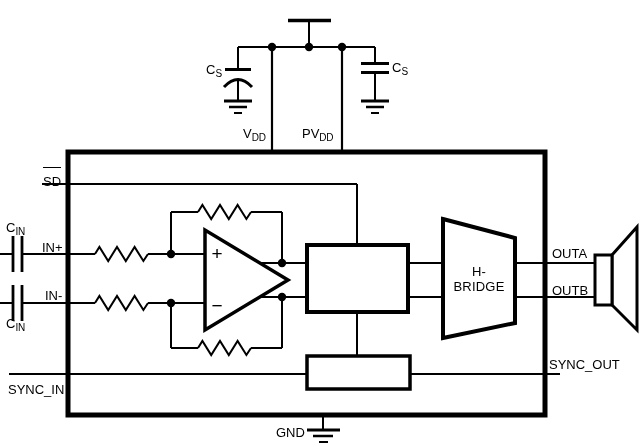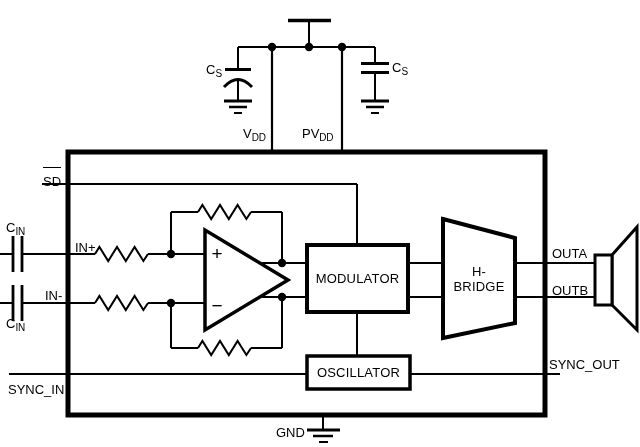--- a/index.html
+++ b/index.html
@@ -149,39 +149,37 @@
   <div class="lbl" style="left:392px;top:61px;"><span>C</span><span class="sub">S</span></div>
 
   <div class="lbl" style="left:243px;top:127px;"><span>V</span><span class="sub">DD</span></div>
 
   <div class="lbl" style="left:302px;top:127px;"><span>PV</span><span class="sub">DD</span></div>
 
   <div class="lbl" style="left:43px;top:167px;"><span class="ovl">SD</span></div>
 
   <div class="lbl" style="left:6px;top:221px;"><span>C</span><span class="sub">IN</span></div>
 
-  <div class="lbl" style="left:42px;top:241px;margin-left:33px;">IN+</div>
+  <div class="lbl" style="left:42px;top:241px;">IN+</div>
 
   <div class="lbl" style="left:45px;top:289px;">IN-</div>
 
   <div class="lbl" style="left:6px;top:317px;"><span>C</span><span class="sub">IN</span></div>
 
   <div class="lbl" style="left:8px;top:356px;margin-top:27px;">SYNC_IN</div>
 
   <div class="lbl" style="left:549px;top:358px;">SYNC_OUT</div>
 
   <div class="lbl" style="left:552px;top:247px;">OUTA</div>
 
   <div class="lbl" style="left:552px;top:284px;">OUTB</div>
 
   <div class="lbl" style="left:276px;top:426px;">GND</div>
 
-  <div class="block-label" style="left:307px;top:245px;width:101px;height:67px;">MODULATOR</div>
 
-  <div class="block-label" style="left:307px;top:356px;width:103px;height:33px;">OSCILLATOR</div>
 
   <div class="block-label" style="left:443px;top:240px;width:72px;height:78px;flex-direction:column;">
     <span>H-</span>
     <span>BRIDGE</span>
   </div>
 
   <div class="opamp-sign" style="left:207px;top:244px;width:20px;height:18px;">+</div>
 
   <div class="opamp-sign" style="left:207px;top:296px;width:20px;height:18px;">−</div>
 

